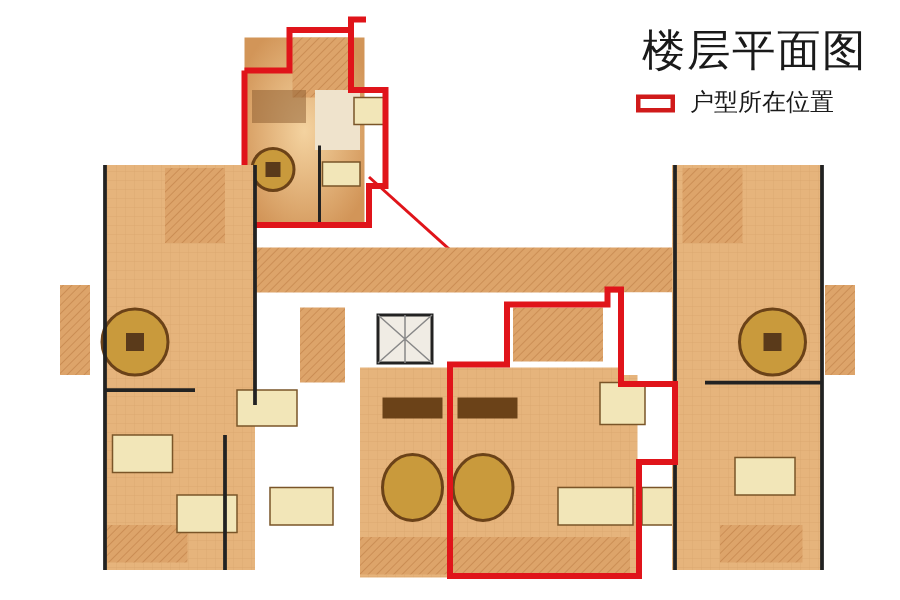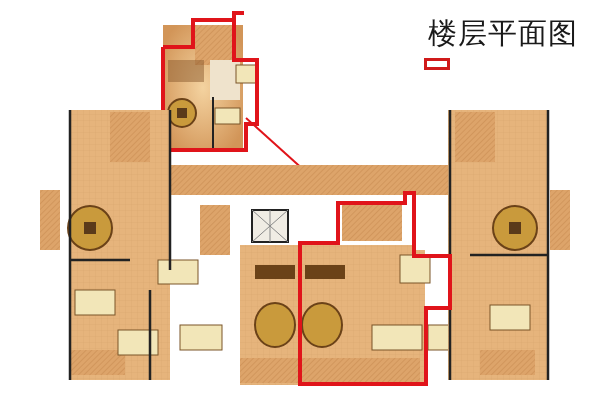--- a/index.html
+++ b/index.html
@@ -9,20 +9,21 @@
     .legend-swatch{width:26px;height:12px;border:3px solid #d01a1a;box-sizing:border-box;background:#fff;}
     .legend-text{font-size:16px;color:#1a1a1a;}
     svg{position:absolute;left:0;top:0;}
   </style>
 </head>
 <body>
 
 <div class="title">楼层平面图</div>
 <div class="legend">
   <div class="legend-swatch"></div>
+  <div class="legend-text">户型所在位置</div>
 </div>
 
 <svg width="600" height="400" viewBox="0 0 600 400">
   <defs>
     <pattern id="hatch" width="4" height="4" patternUnits="userSpaceOnUse" patternTransform="rotate(45)">
       <rect width="4" height="4" fill="#dda46a"></rect>
       <line x1="0" y1="0" x2="0" y2="4" stroke="#c98c52" stroke-width="1.2"></line>
     </pattern>
     <pattern id="tile" width="6" height="6" patternUnits="userSpaceOnUse">
       <rect width="6" height="6" fill="#e6b47c"></rect>

